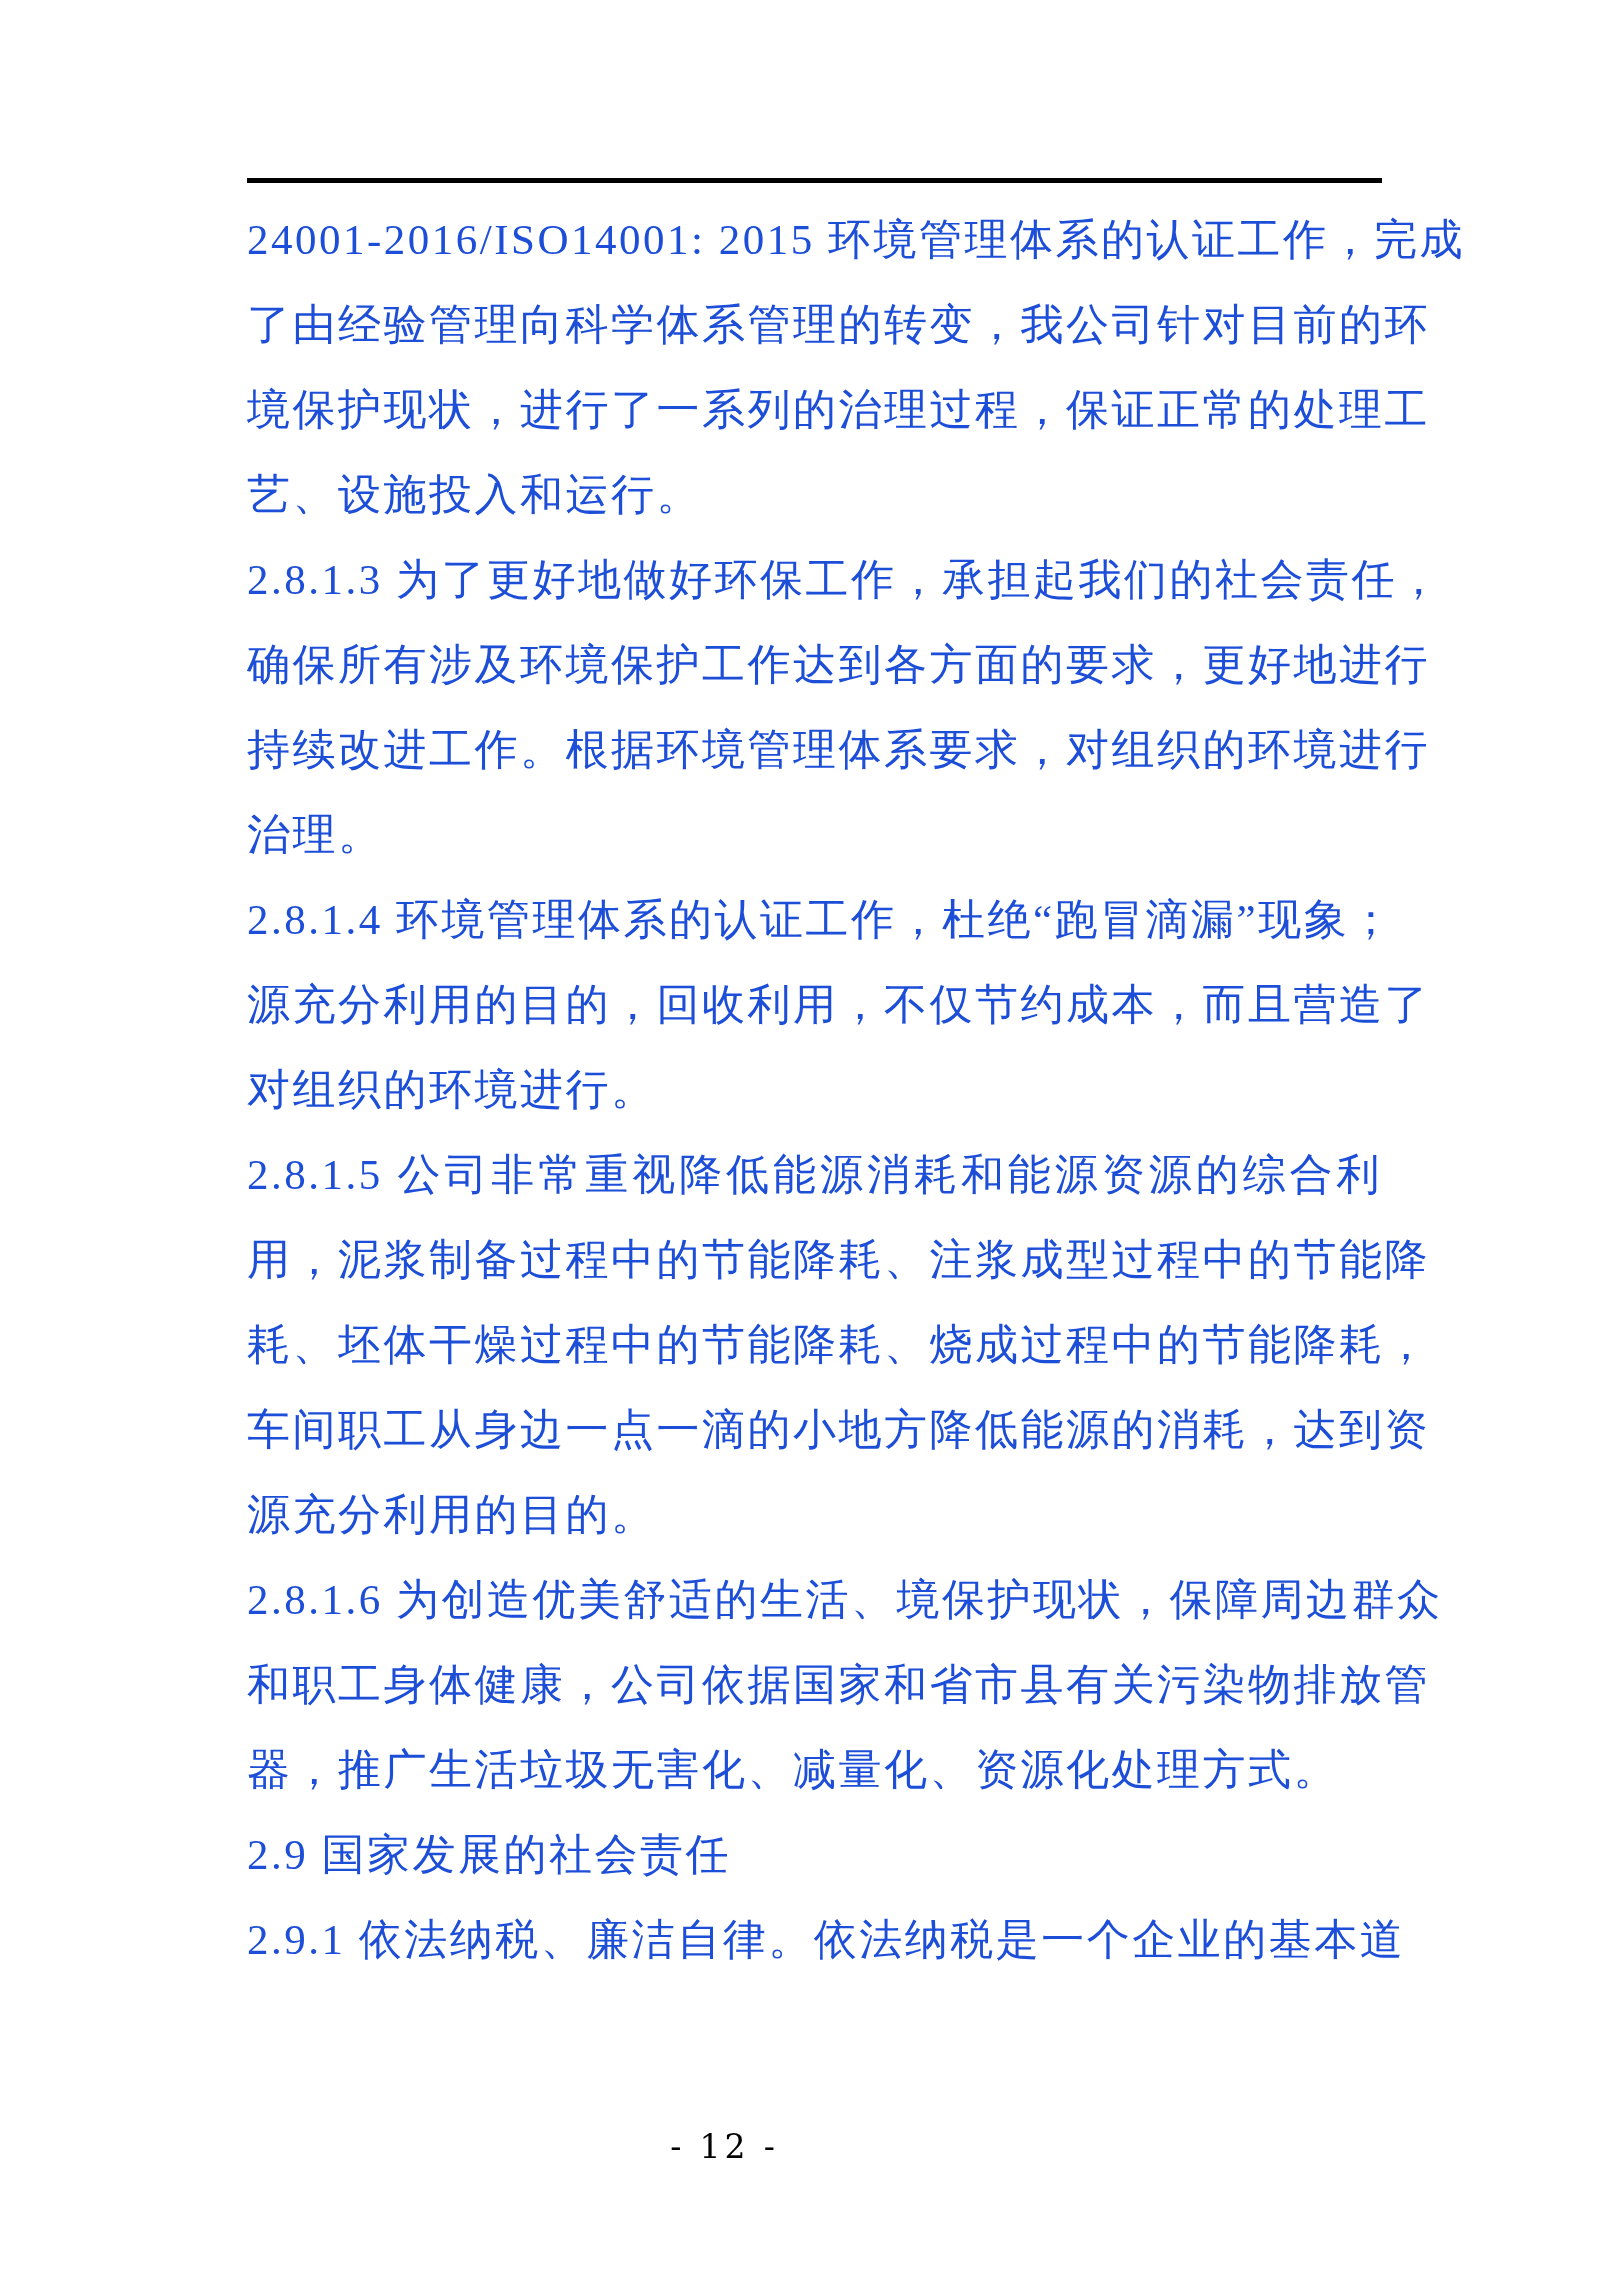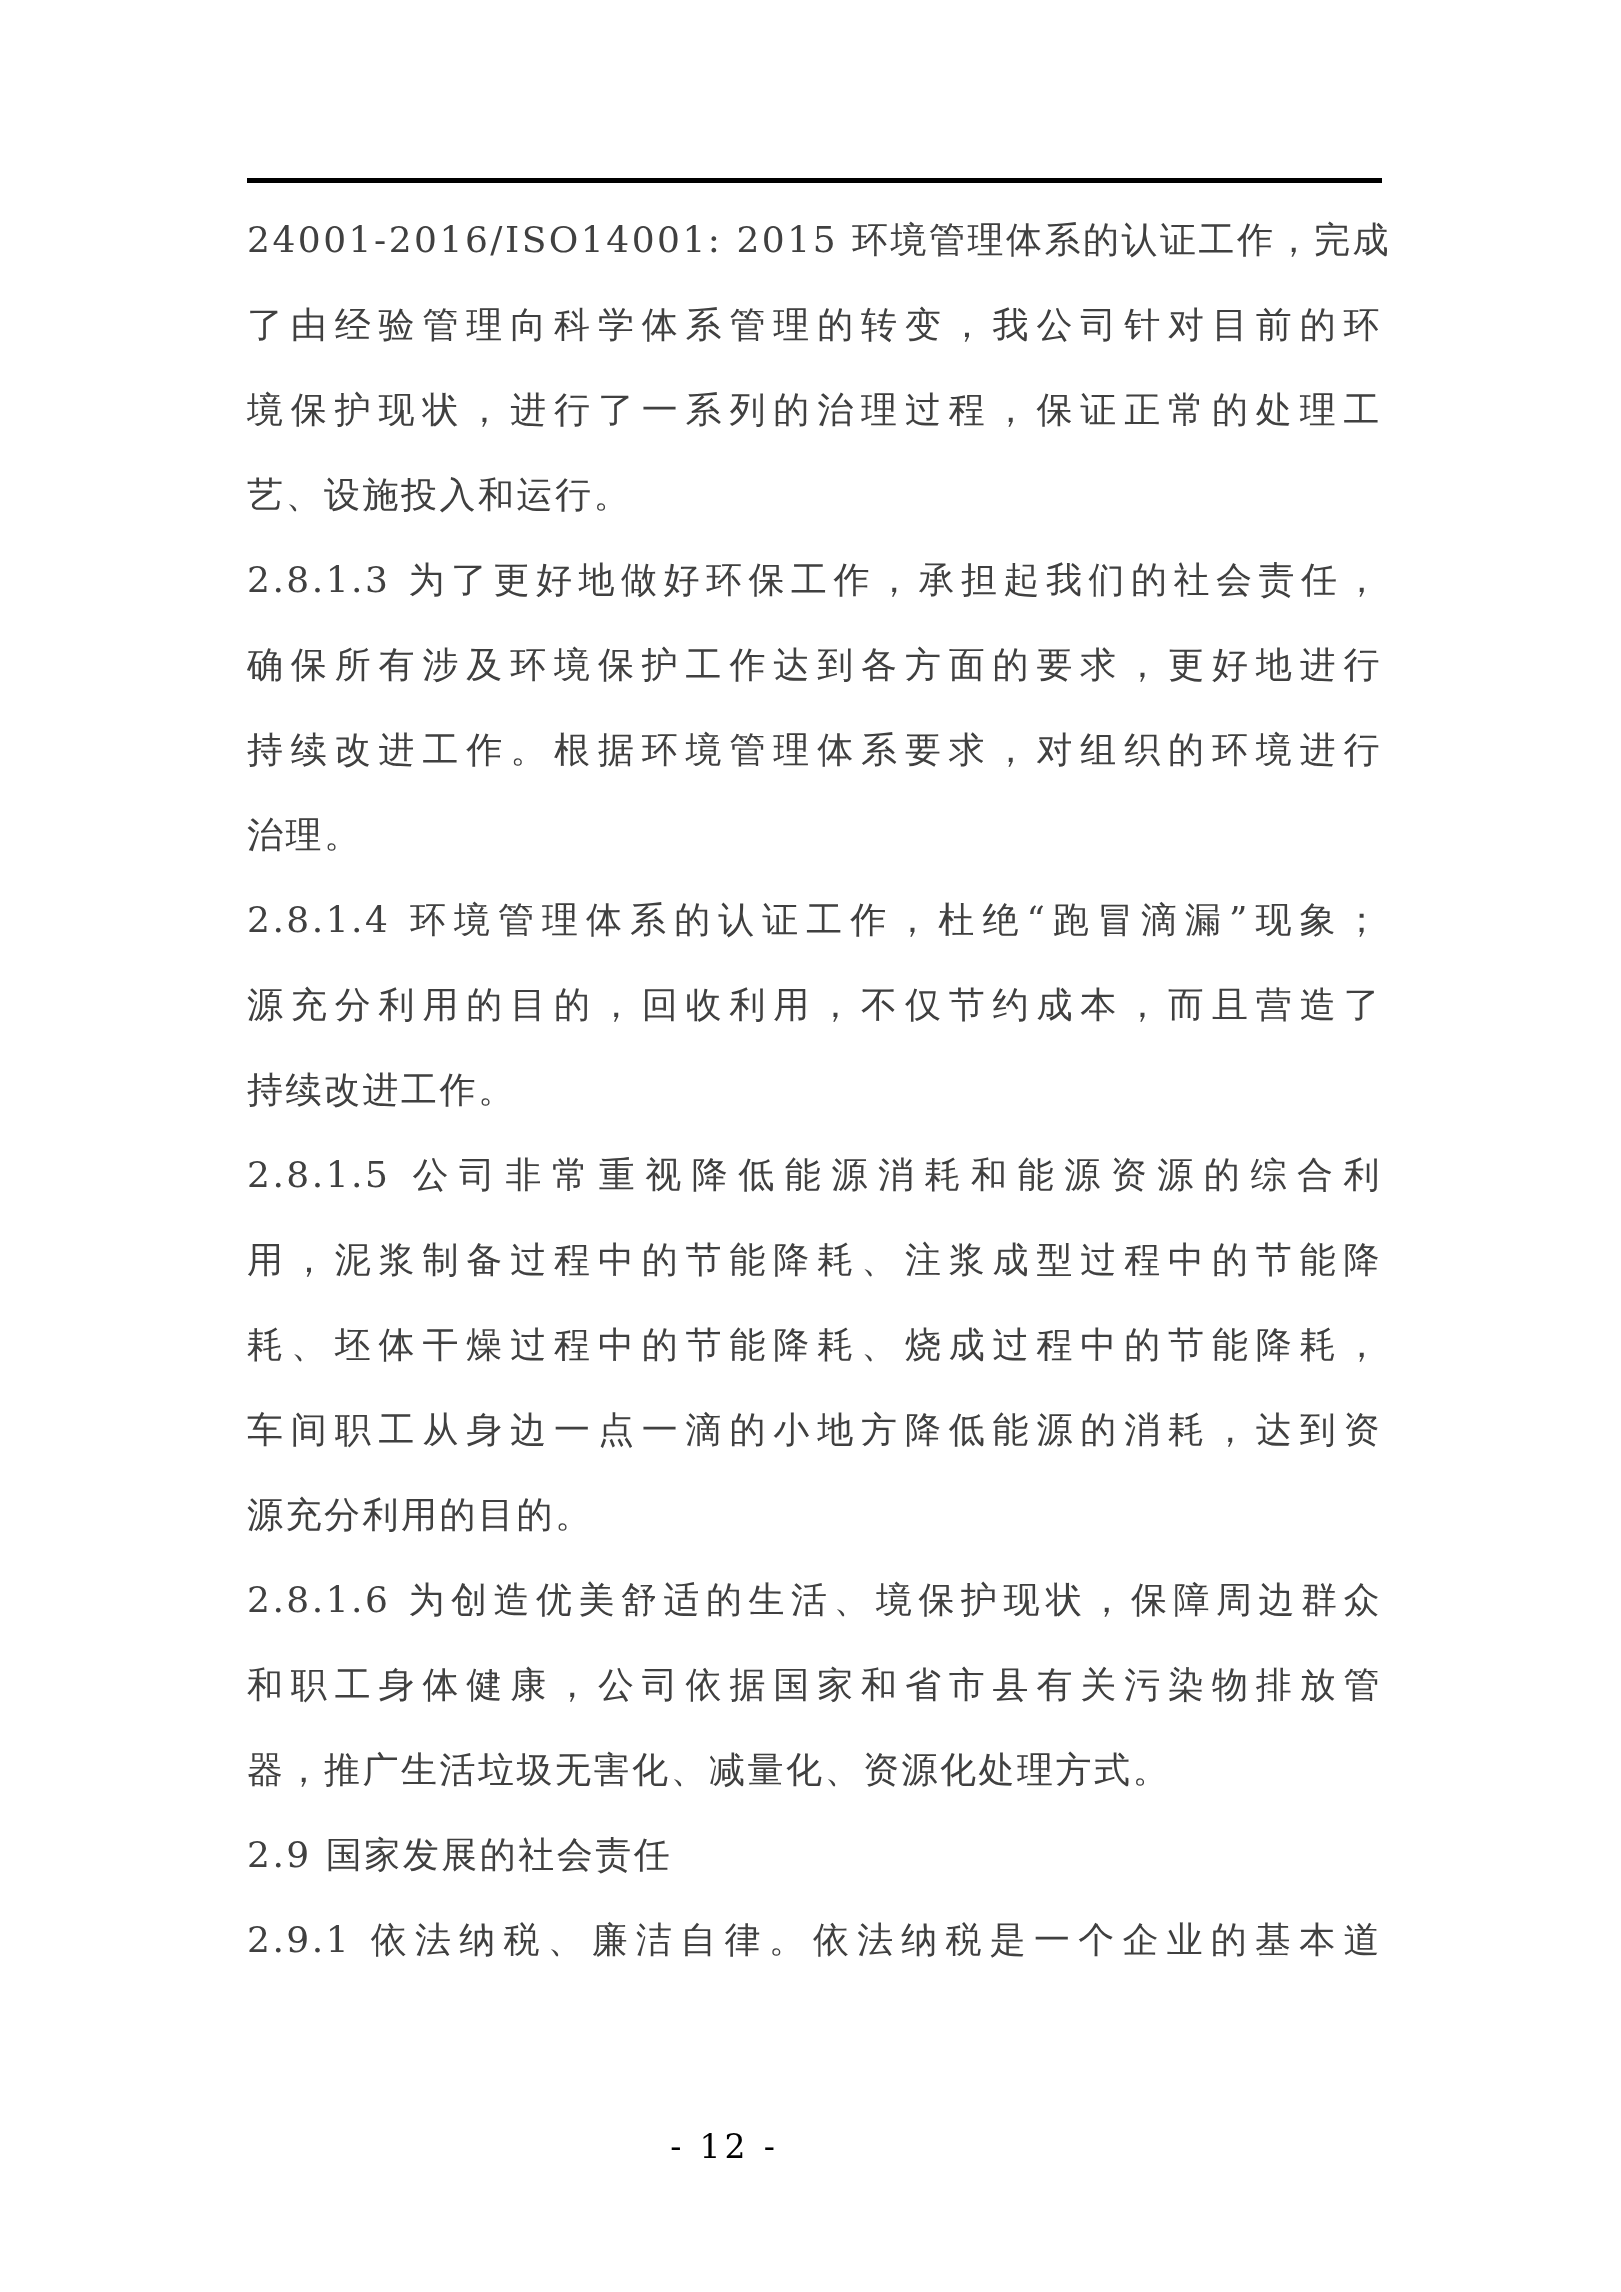--- a/index.html
+++ b/index.html
@@ -33,26 +33,27 @@
   }
   .content {
     position: absolute;
     left: 247px;
     top: 197px;
     width: 1135px;
   }
   .line {
     height: 85px;
     line-height: 85px;
-    font-size: 36px;
+    font-size: 43px;
     font-weight: 400;
     letter-spacing: 2.5px;
     white-space: nowrap;
     text-align: left;
-    color: #404040;
+    color: #1d4ed8;
+    font-family: Liberation Serif, serif;
   }
   .line.fill {
     text-align: justify;
     text-align-last: justify;
   }
   .page-number {
     position: absolute;
     left: 0;
     top: 2115px;
     width: 1449px;
@@ -75,21 +76,21 @@
     <div class="line fill">24001-2016/ISO14001: 2015 环境管理体系的认证工作，完成</div>
     <div class="line fill">了由经验管理向科学体系管理的转变，我公司针对目前的环</div>
     <div class="line fill">境保护现状，进行了一系列的治理过程，保证正常的处理工</div>
     <div class="line">艺、设施投入和运行。</div>
     <div class="line fill">2.8.1.3 为了更好地做好环保工作，承担起我们的社会责任，</div>
     <div class="line fill">确保所有涉及环境保护工作达到各方面的要求，更好地进行</div>
     <div class="line fill">持续改进工作。根据环境管理体系要求，对组织的环境进行</div>
     <div class="line">治理。</div>
     <div class="line fill">2.8.1.4 环境管理体系的认证工作，杜绝“跑冒滴漏”现象；</div>
     <div class="line fill">源充分利用的目的，回收利用，不仅节约成本，而且营造了</div>
-    <div class="line">持续改进工作。</div>
+    <div class="line">对组织的环境进行。</div>
     <div class="line fill">2.8.1.5 公司非常重视降低能源消耗和能源资源的综合利</div>
     <div class="line fill">用，泥浆制备过程中的节能降耗、注浆成型过程中的节能降</div>
     <div class="line fill">耗、坯体干燥过程中的节能降耗、烧成过程中的节能降耗，</div>
     <div class="line fill">车间职工从身边一点一滴的小地方降低能源的消耗，达到资</div>
     <div class="line">源充分利用的目的。</div>
     <div class="line fill">2.8.1.6 为创造优美舒适的生活、境保护现状，保障周边群众</div>
     <div class="line fill">和职工身体健康，公司依据国家和省市县有关污染物排放管</div>
     <div class="line">器，推广生活垃圾无害化、减量化、资源化处理方式。</div>
     <div class="line">2.9 国家发展的社会责任</div>
     <div class="line fill">2.9.1 依法纳税、廉洁自律。依法纳税是一个企业的基本道</div>

